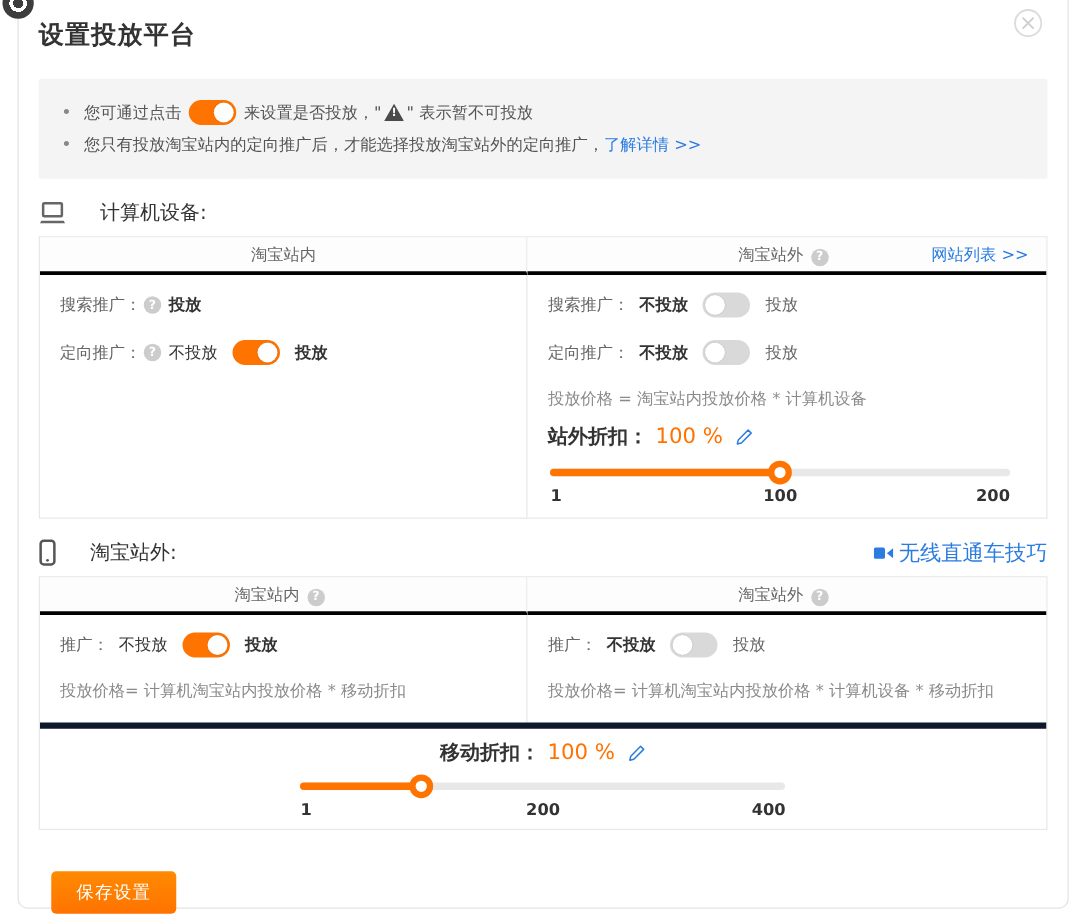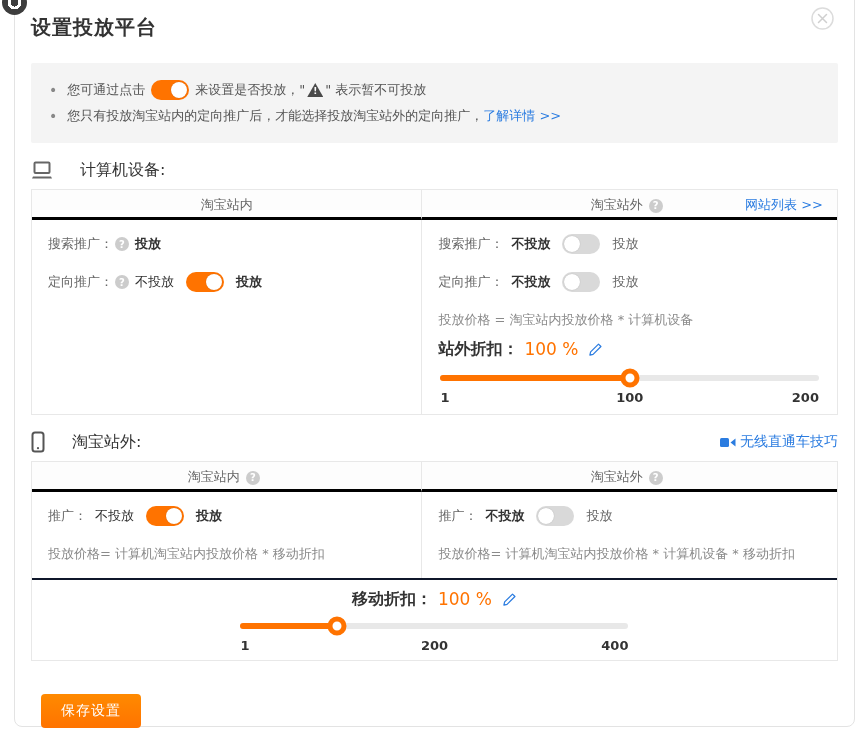--- a/index.html
+++ b/index.html
@@ -37,30 +37,30 @@
                   background:#fff; box-shadow:0 0 1px rgba(0,0,0,.25); }
   .toggle.on .knob  { right:2px; }
   .toggle.off .knob { left:2px; }
   .notice .toggle { margin:0 6px; }
 
   
   .section-head { display:flex; align-items:center; margin-top:14px; height:26px;
                   font-size:16px; color:#333;gap:18px; }
   .section-head .s-icon { margin-right:9px; display:flex; }
   .section-head .spacer { flex:1; }
-  .tips-link { font-size:14px; display:flex; align-items:center; gap:4px; }
+  .tips-link { font-size:17px; display:flex; align-items:center; gap:4px; }
 
   
   .table { margin-top:6px; border:1px solid #e8e8e8; display:grid;
            grid-template-columns:48.5% 51.5%; font-size:13px; color:#666; }
   .th { height:30px; line-height:29px; text-align:center; color:#666;
         border-bottom:3px solid #000000; background:#fdfdfd; position:relative; }
   .th.left-col, .td.left-col { border-right:1px solid #e8e8e8; }
   .th-link { position:absolute; right:14px; top:0; }
-  .td { padding:14px 16px 6px 16px; }
+  .td { padding:14px 27px 6px 16px; }
   .row { display:flex; align-items:center; height:20px; margin-bottom:18px; white-space:nowrap; }
   .row .gap { width:8px; }
   .lbl { color:#666; }
   .state-on  { color:#333; font-weight:700; }
   .state-plain { color:#333; }
   .dim { color:#666; }
   .row .toggle { margin:0 12px; }
   .qicon { display:inline-flex; width:14px; height:14px; border-radius:50%; background:#ccc;
            color:#fff; font-size:10px; font-weight:700; align-items:center; justify-content:center;
            margin:0 6px 0 2px; cursor:pointer; flex:0 0 auto; }
@@ -76,21 +76,21 @@
   .slider .fill  { position:absolute; top:7px; left:0; height:6px; border-radius:3px; background:#ff7300; }
   .slider .knob2 { position:absolute; top:10px; width:19px; height:19px; border-radius:50%;
                    background:#fff; border:5px solid #ff7300; transform:translate(-50%,-50%); }
   .slider-labels { display:flex; margin:2px 2px 0 2px; height:18px;
                    font-weight:700; color:#333; font-size:13px; }
   .slider-labels span:nth-child(1){ width:33%; text-align:left; }
   .slider-labels span:nth-child(2){ width:34%; text-align:center; }
   .slider-labels span:nth-child(3){ width:33%; text-align:right; }
 
   
-  .span-row { grid-column:1 / 3; border-top:2px solid #0f172a; padding:8px 16px 4px 16px; }
+  .span-row { grid-column:1 / 3; border-top:5px solid #0f172a; padding:8px 16px 4px 16px; }
   .span-row .discount-line { justify-content:center; margin-bottom:6px; }
   .m-slider-wrap { width:392px; margin:0 auto; }
 
   .save-btn { margin-top:33px; margin-left:10px; height:34px; padding:0 20px; border:none;
               border-radius:4px; background:linear-gradient(#ff8a00,#ff7300); color:#fff;
               font-size:14px; cursor:pointer; font-family:inherit; letter-spacing:1px; }
 </style>
 </head>
 <body>
 

